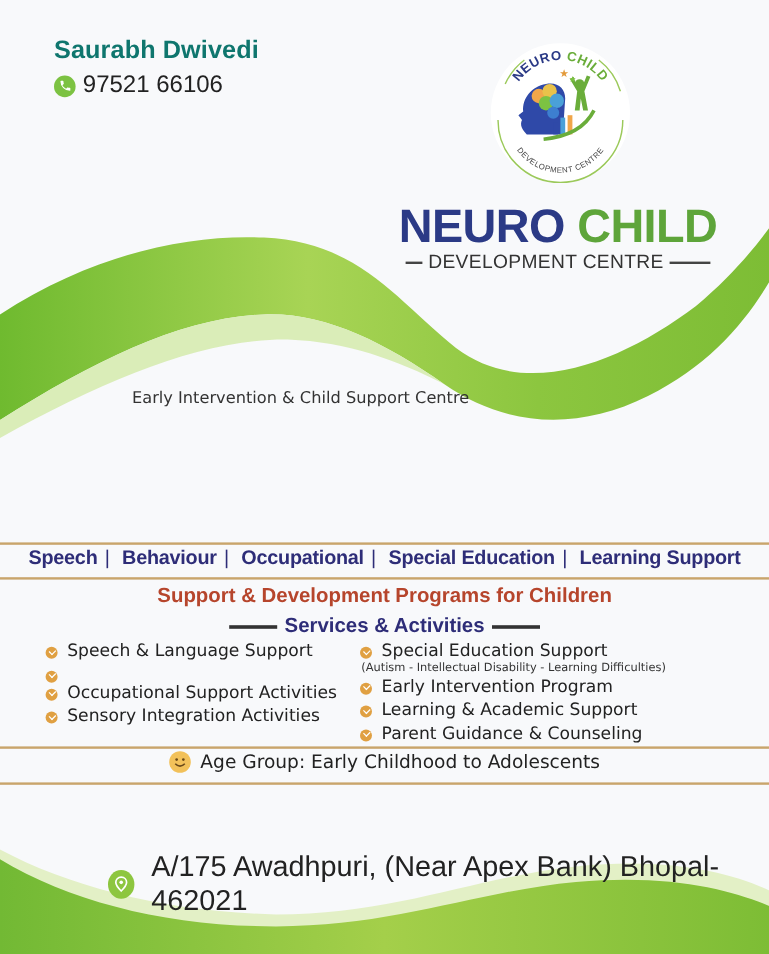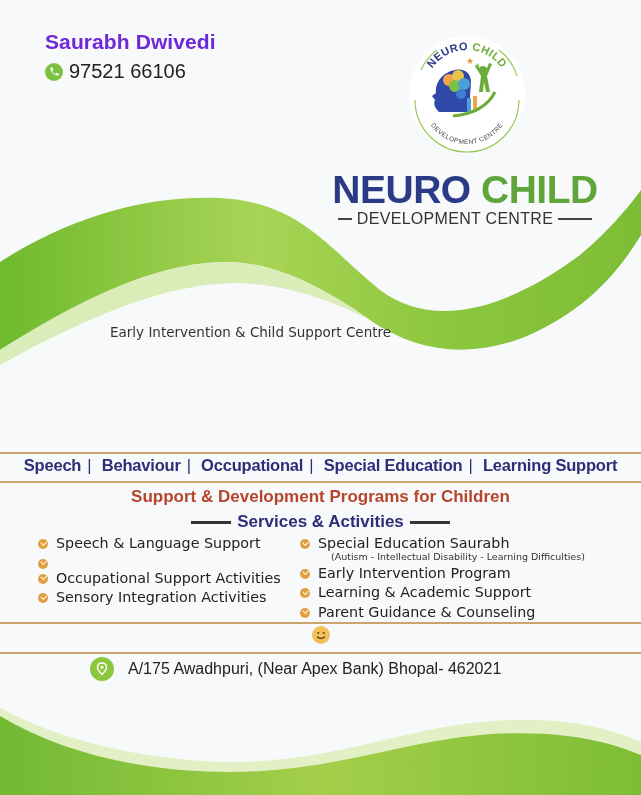--- a/index.html
+++ b/index.html
@@ -1,20 +1,20 @@
 <!DOCTYPE html>
 <html><head>
 <meta charset="utf-8">
 <style>
   html, body { margin:0; padding:0; }
   body { width:641px; height:795px; position:relative; overflow:hidden; background:#f8f9fb; font-family:"Liberation Sans", sans-serif; }
   .waves { position:absolute; left:0; top:0; width:641px; height:795px; z-index:0; }
   .layer { position:absolute; z-index:2; }
 
-  .contact-name { left:45px; top:30px; font-size:21px; font-weight:bold; color:#6d28d9; letter-spacing:0.1px; }
+  .contact-name { left:45px; top:30px; font-size:21px; font-weight:bold; color:#0f766e; letter-spacing:0.1px; }
   .contact-phone { left:45px; top:60px; font-size:20px; color:#222; display:flex; align-items:center; gap:6px;justify-content:space-between; }
   .phone-icon { width:18px; height:18px; border-radius:50%; background:#7cc242; display:inline-flex; align-items:center; justify-content:center; }
 
   .logo { left:403px; top:30px; width:128px; height:128px; }
 
   .brand { left:330px; top:170px; width:270px; text-align:center; }
   .brand-title { font-size:39px; font-weight:bold; line-height:40px; letter-spacing:-0.5px; }
   .brand-title .b1 { color:#2b3a86; }
   .brand-title .b2 { color:#5ea53a; }
   .brand-sub { font-size:16px; color:#333; display:flex; align-items:center; justify-content:center; gap:5px; margin-top:0px; letter-spacing:0.3px; }
@@ -29,26 +29,26 @@
   .prog-title { left:0; top:487px; width:641px; text-align:center; font-size:17px; font-weight:bold; color:#b6452c; }
   .svc-title { left:0; top:512px; width:641px; display:flex; justify-content:center; align-items:center; gap:6px; font-size:17px; font-weight:bold; color:#2e2d78; }
   .svc-title .line { width:40px; height:3px; background:#333; }
 
   .list { font-family:"DejaVu Sans", sans-serif; font-size:14.3px; color:#222; }
   .list .item { display:flex; align-items:flex-start; line-height:19.5px; }
   .check { width:10px; height:10px; border-radius:50%; background:#e0a042; margin-top:5px; margin-right:8px; flex:none; position:relative; }
   .check::after { content:""; position:absolute; left:2.5px; top:1.8px; width:4px; height:2.5px; border-left:1.6px solid #fff; border-bottom:1.6px solid #fff; transform:rotate(-45deg); }
   .list-left { left:38px; top:534px; }
   .list-right { left:300px; top:534px; }
-  .note { font-size:9.5px; color:#333; line-height:12px; margin-left:31px; margin-top:-3px; margin-bottom:1px; }
+  .note { font-size:9.5px; color:#333; line-height:12px; margin-left:1px; margin-top:-3px; margin-bottom:1px; }
 
   .age { left:0; top:626px; width:641px; display:flex; justify-content:center; align-items:center; gap:8px; font-family:"DejaVu Sans", sans-serif; font-size:15.5px; color:#222; }
   .smile { width:18px; height:18px; border-radius:50%; background:#f2c15a; position:relative; }
 
-  .address { left:90px; top:657px; display:flex; align-items:center; gap:14px; font-size:16px; color:#222; }
+  .address { left:90px; top:709px; display:flex; align-items:center; gap:14px; font-size:24px; color:#222; }
   .pin { width:24px; height:24px; border-radius:50%; background:#8dc63f; display:flex; align-items:center; justify-content:center; }
 </style>
 </head>
 <body>
 
 <svg class="waves" viewBox="0 0 641 795" xmlns="http://www.w3.org/2000/svg">
   <defs>
     <linearGradient id="gw" x1="0" y1="0" x2="1" y2="0">
       <stop offset="0" stop-color="#6fba2f"></stop>
       <stop offset="0.4" stop-color="#a8d455"></stop>
@@ -162,21 +162,21 @@
       <span>Occupational Support Activities</span>
     </div>
   <div class="item">
       <span class="check"></span>
       <span>Sensory Integration Activities</span>
     </div>
 </div>
 <div class="layer list list-right">
   <div class="item">
       <span class="check"></span>
-      <span>Special Education Saurabh</span>
+      <span>Special Education Support</span>
     </div>
   <div class="note">(Autism - Intellectual Disability - Learning Difficulties)</div>
   <div class="item">
       <span class="check"></span>
       <span>Early Intervention Program</span>
     </div>
   <div class="item">
       <span class="check"></span>
       <span>Learning &amp; Academic Support</span>
     </div>
@@ -188,20 +188,21 @@
 
 <div class="layer hr" style="top:622px"></div>
 <div class="layer age">
   <span class="smile">
     <svg width="18" height="18" viewBox="0 0 18 18">
         <circle cx="6.2" cy="7" r="1.1" fill="#6b4a1a"></circle>
         <circle cx="11.8" cy="7" r="1.1" fill="#6b4a1a"></circle>
         <path d="M5,10.5 Q9,14.5 13,10.5" stroke="#6b4a1a" stroke-width="1.3" fill="none"></path>
       </svg>
   </span>
+  <span>Age Group: Early Childhood to Adolescents</span>
 </div>
 <div class="layer hr" style="top:652px"></div>
 
 <div class="layer address">
   <span class="pin">
     <svg width="12" height="14" viewBox="0 0 12 14">
         <path d="M6,1 C3.2,1 1.5,3 1.5,5.3 C1.5,8.3 6,12.5 6,12.5 C6,12.5 10.5,8.3 10.5,5.3 C10.5,3 8.8,1 6,1 Z" fill="none" stroke="#fff" stroke-width="1.4"></path>
         <circle cx="6" cy="5.3" r="1.5" fill="#fff"></circle>
       </svg>
   </span>

